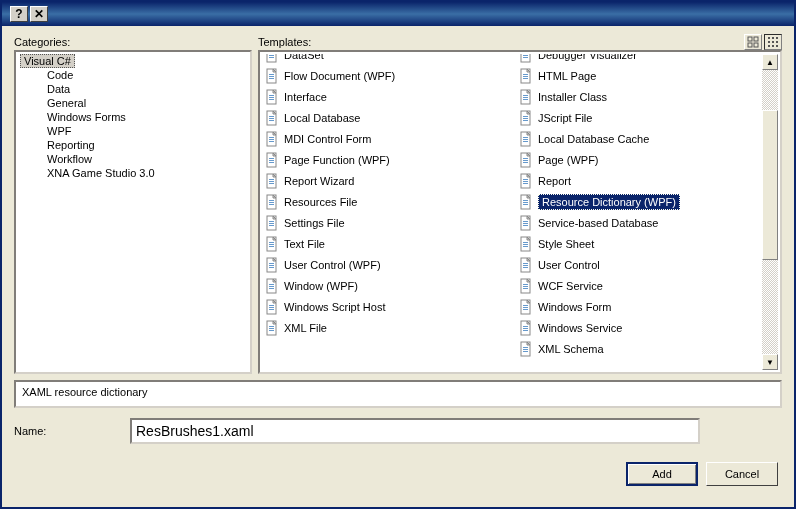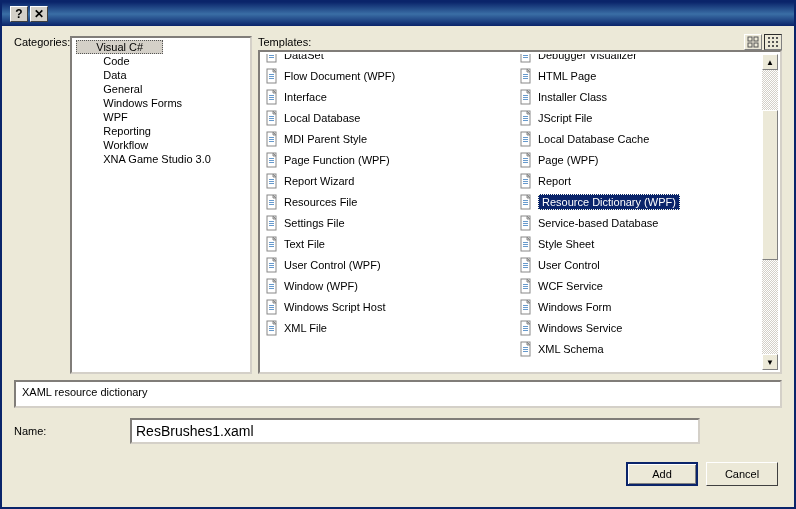--- a/index.html
+++ b/index.html
@@ -39,40 +39,40 @@
     display: flex;
     flex-direction: column;
     height: calc(100% - 24px);
   }
   .toprow {
     display: flex;
     gap: 6px;
     height: 338px;
     position: relative;
   }
-  .col-left { width: 238px; display: flex; flex-direction: row; }
+  .col-left { width: 238px; display: flex; flex-direction: column; }
   .col-right { flex: 1; display: flex; flex-direction: column; position: relative; }
   .col-label { margin-bottom: 2px; }
   .treebox, .listbox {
     flex: 1;
     background: #fff;
     border: 2px inset #d4d0c8;
     overflow: hidden;
     position: relative;
   }
   .tree { padding: 2px 0; }
   .tree-item {
     padding: 1px 4px;
     white-space: nowrap;
   }
   .tree-sel {
     background: #d4d0c8;
     border: 1px dotted #555;
     margin: 0px;
-    padding: 0px 19px;
+    padding: 0px 3px;
   }
   .tree-sub { padding-left: 31px; }
   .viewbtns {
     position: absolute;
     top: -2px; right: 0;
     display: flex; gap: 2px;
   }
   .vb {
     width: 18px; height: 16px;
     border: 1px solid #808080;
@@ -277,21 +277,21 @@
                 <div class="item">
                   <span class="icon">
                     <svg viewBox="0 0 16 16">
                       <rect x="3" y="1" width="9" height="14" fill="#fff" stroke="#888"></rect>
                       <polygon points="9,1 12,4 9,4" fill="#ccc" stroke="#888"></polygon>
                       <rect x="5" y="6" width="5" height="1" fill="#69c"></rect>
                       <rect x="5" y="8" width="5" height="1" fill="#69c"></rect>
                       <rect x="5" y="10" width="5" height="1" fill="#69c"></rect>
                     </svg>
                   </span>
-                  <span class="lbl">MDI Parent Style</span>
+                  <span class="lbl">MDI Control Form</span>
                 </div>
                 <div class="item">
                   <span class="icon">
                     <svg viewBox="0 0 16 16">
                       <rect x="3" y="1" width="9" height="14" fill="#fff" stroke="#888"></rect>
                       <polygon points="9,1 12,4 9,4" fill="#ccc" stroke="#888"></polygon>
                       <rect x="5" y="6" width="5" height="1" fill="#69c"></rect>
                       <rect x="5" y="8" width="5" height="1" fill="#69c"></rect>
                       <rect x="5" y="10" width="5" height="1" fill="#69c"></rect>
                     </svg>

